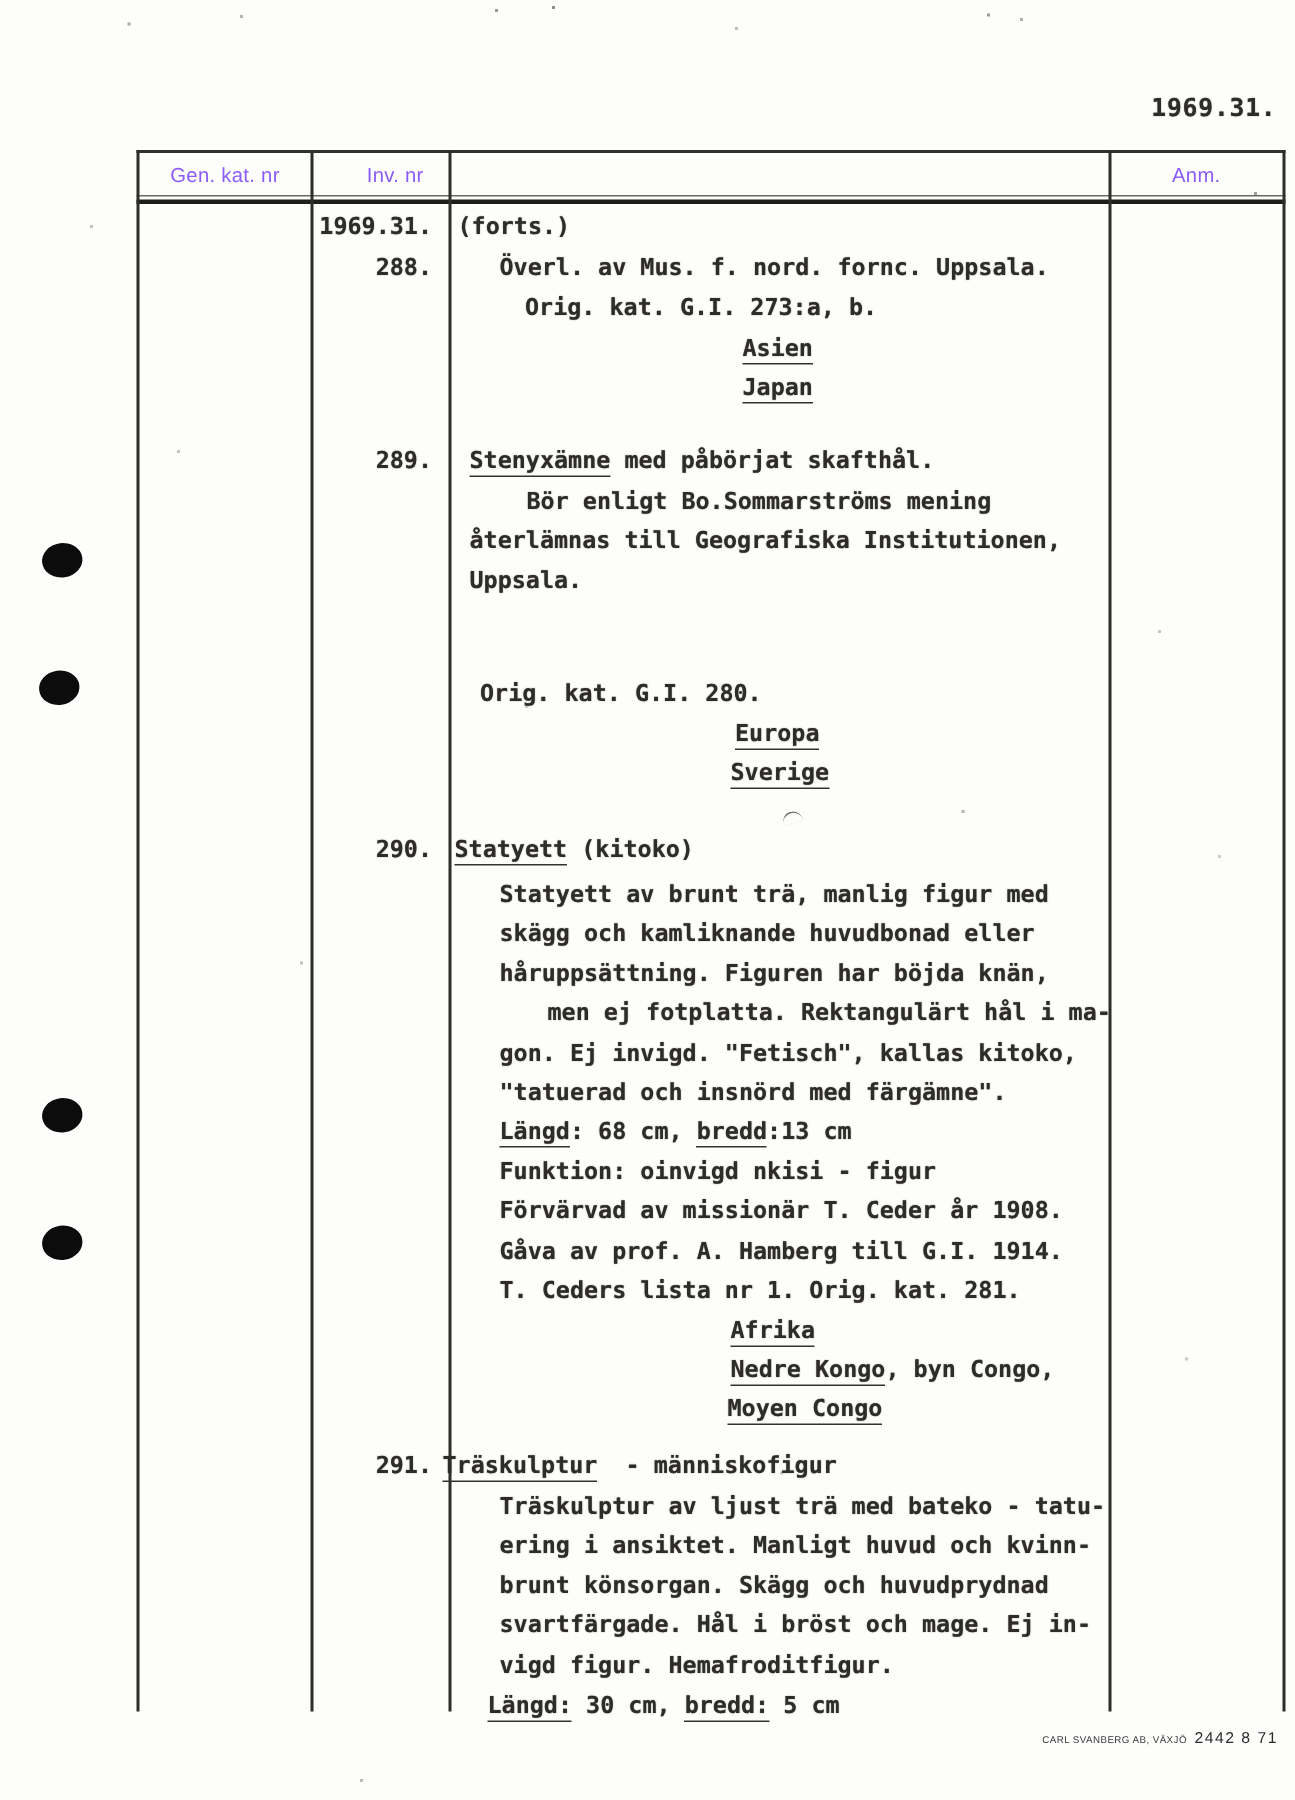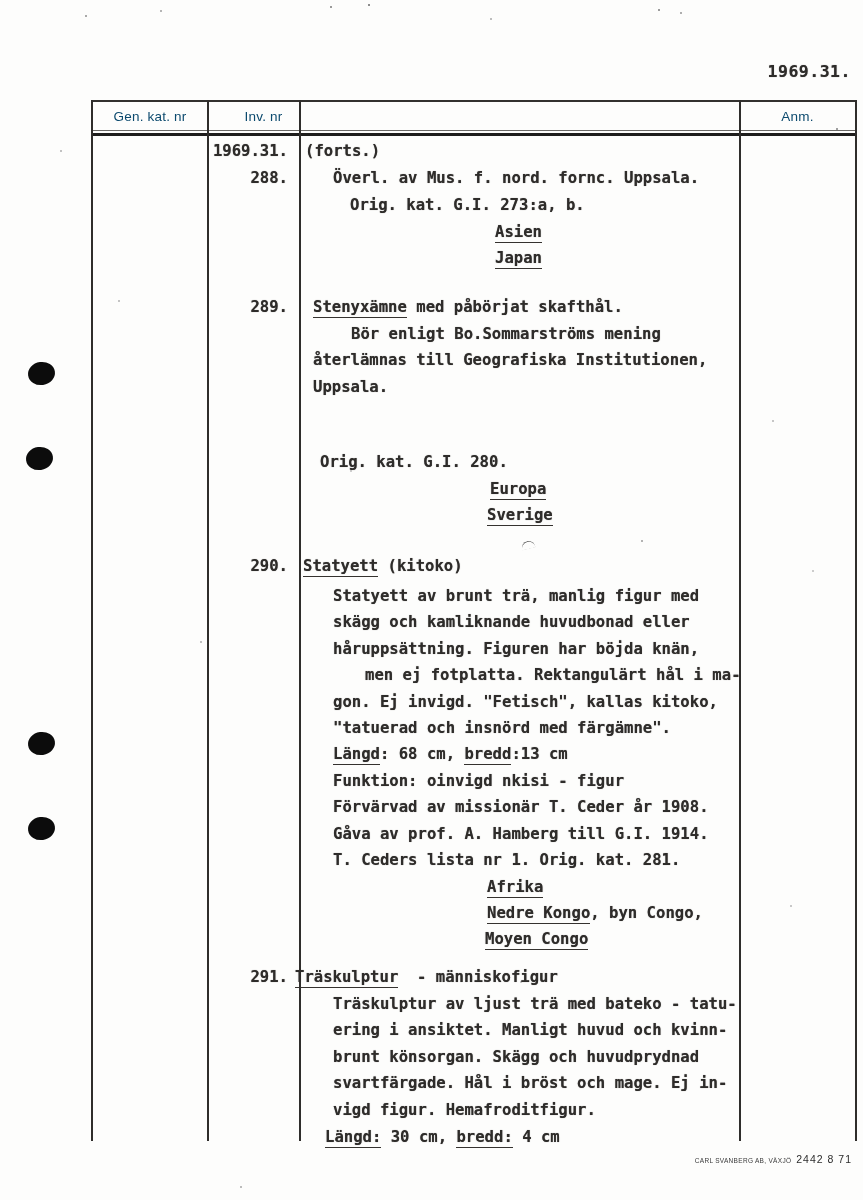--- a/index.html
+++ b/index.html
@@ -36,21 +36,21 @@
   }
 
   
   .vline{position:absolute;width:2px;background:#2f2d2b;top:100px;height:1041px;}
   .hline{position:absolute;left:91px;width:766px;background:#33312f;}
 
   
   .hdr{
     position:absolute;top:109px;height:18px;
     font-family:"Liberation Sans",sans-serif;
-    font-size:13.5px;color:#0c4a6e;
+    font-size:13.5px;color:#8b5cf6;
     text-align:center;letter-spacing:.2px;
   }
 
   .pagenum{
     position:absolute;top:62px;right:12px;
     font-size:16.5px;font-weight:700;color:#2e2c2a;
     text-shadow:0 0 .8px rgba(45,42,40,.7);
     letter-spacing:.5px;
   }
 
@@ -145,21 +145,21 @@
       <div class="tline" style="top: 851px; left: 333px;"><span>T. Ceders lista nr 1. Orig. kat. 281.</span></div>
       <div class="tline" style="top: 878px; left: 487px;"><span class="u">Afrika</span></div>
       <div class="tline" style="top: 904px; left: 487px;"><span class="u">Nedre Kongo</span><span>, byn Congo,</span></div>
       <div class="tline" style="top: 930px; left: 485px;"><span class="u">Moyen Congo</span></div>
       <div class="tline" style="top: 968px; left: 295px;"><span class="u">Träskulptur</span><span>  - människofigur</span></div>
       <div class="tline" style="top: 995px; left: 333px;"><span>Träskulptur av ljust trä med bateko - tatu-</span></div>
       <div class="tline" style="top: 1021px; left: 333px;"><span>ering i ansiktet. Manligt huvud och kvinn-</span></div>
       <div class="tline" style="top: 1048px; left: 333px;"><span>brunt könsorgan. Skägg och huvudprydnad</span></div>
       <div class="tline" style="top: 1074px; left: 333px;"><span>svartfärgade. Hål i bröst och mage. Ej in-</span></div>
       <div class="tline" style="top: 1101px; left: 333px;"><span>vigd figur. Hemafroditfigur.</span></div>
-      <div class="tline" style="top: 1128px; left: 325px;"><span class="u">Längd:</span><span> 30 cm, </span><span class="u">bredd:</span><span> 4 cm</span></div>
+      <div class="tline" style="top: 1128px; left: 325px;"><span class="u">Längd:</span><span> 30 cm, </span><span class="u">bredd:</span><span> 5 cm</span></div>
     </div>
 
   <div class="printer">
     <span class="pname">CARL SVANBERG AB, VÄXJÖ</span>
     <span class="pcode">2442 8 71</span>
   </div>
 
 </div>
 
 </body></html>

